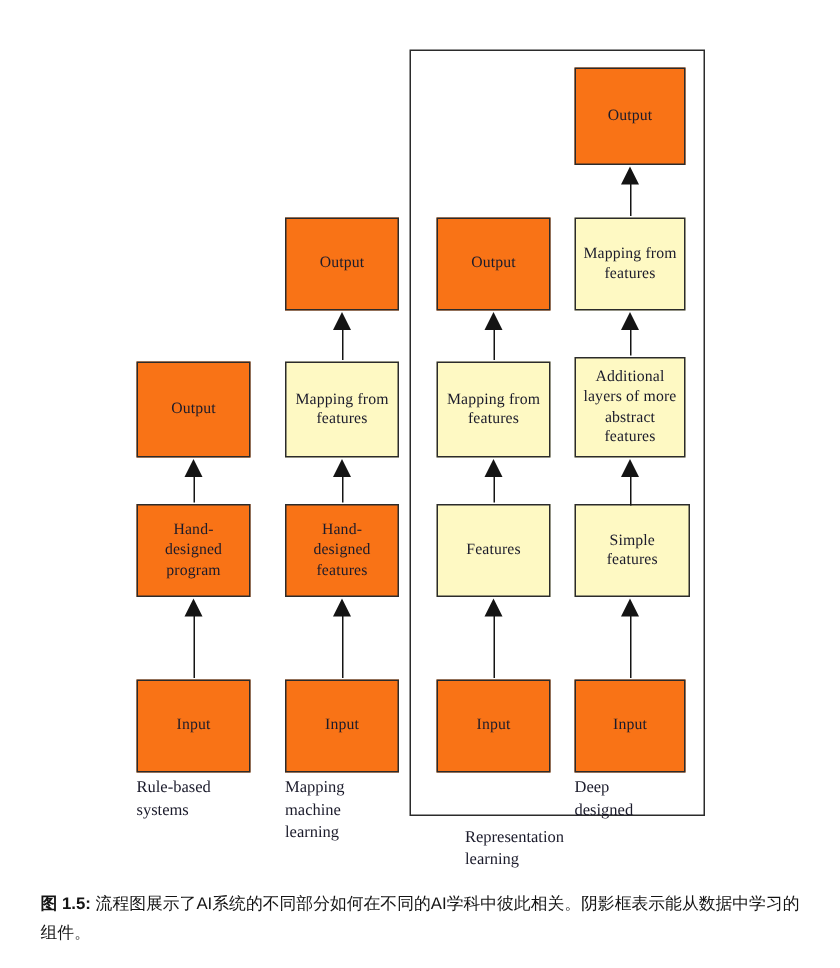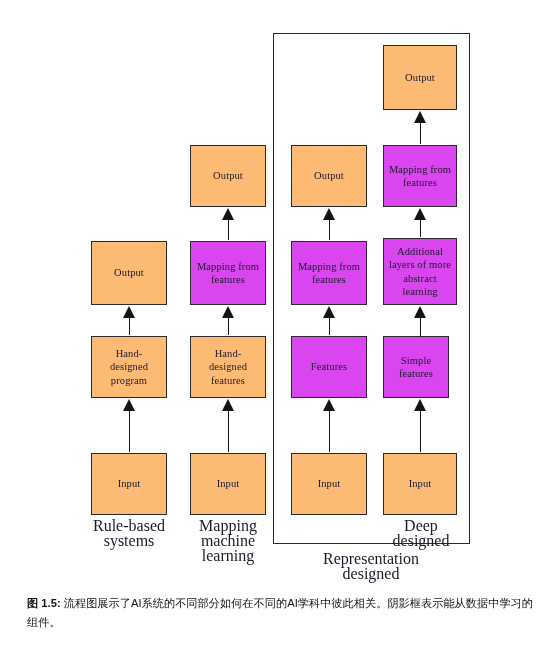--- a/index.html
+++ b/index.html
@@ -31,33 +31,33 @@
     box-sizing: border-box;
     border: 1.6px solid #2b2b2b;
     background: transparent;
   }
 
   
   .node {
     position: absolute;
     box-sizing: border-box;
     border: 1.6px solid #2b2b2b;
-    background: #fdba74;
+    background: #f97316;
     display: flex;
     align-items: center;
     justify-content: center;
     text-align: center;
     font-size: 10.5px;
     line-height: 13.2px;
     letter-spacing: 0.1px;
     color: #1b1b2b;
     padding: 2px 3px;
   }
   .node.shaded {
-    background: #d946ef;
+    background: #fef9c3;
   }
   .node .label {
     display: block;
     white-space: pre-line;
   }
 
   
   .arrow {
     position: absolute;
     width: 13px;
@@ -77,22 +77,21 @@
     width: 0;
     height: 0;
     border-left: 6.5px solid transparent;
     border-right: 6.5px solid transparent;
     border-bottom: 12px solid #141414;
   }
 
   
   .col-caption {
     position: absolute;
-    text-align: center;
-    font-size: 16px;
+    font-size: 11px;
     line-height: 15px;
     color: #1b1b2b;
     white-space: pre-line;
   }
 
   
   #caption {
     position: absolute;
     left: 27px;
     top: 594px;
@@ -182,35 +181,35 @@
     </div>
     <div class="arrow" style="left: 323px; top: 306px; height: 29px;">
       <div class="stem"></div>
       <div class="head"></div>
     </div>
     <div class="arrow" style="left: 323px; top: 399px; height: 53px;">
       <div class="stem"></div>
       <div class="head"></div>
     </div>
     <div class="col-caption" style="left: 310px; top: 551px; width: 122px;">Representation
-designed</div>
+learning</div>
     <div class="node" style="left: 383px; top: 45px; width: 74px; height: 65px;">
       <span class="label">Output</span>
     </div>
     <div class="node shaded" style="left: 383px; top: 145px; width: 74px; height: 62px;">
       <span class="label">Mapping from
 features</span>
     </div>
     <div class="node shaded" style="left: 383px; top: 238px; width: 74px; height: 67px;">
       <span class="label">Additional
 layers of more
 abstract
-learning</span>
-    </div>
-    <div class="node shaded" style="left: 383px; top: 336px; width: 66px; height: 62px;">
+features</span>
+    </div>
+    <div class="node shaded" style="left: 383px; top: 336px; width: 77px; height: 62px;">
       <span class="label">Simple
 features</span>
     </div>
     <div class="node" style="left: 383px; top: 453px; width: 74px; height: 62px;">
       <span class="label">Input</span>
     </div>
     <div class="arrow" style="left: 414px; top: 111px; height: 33px;">
       <div class="stem"></div>
       <div class="head"></div>
     </div>

